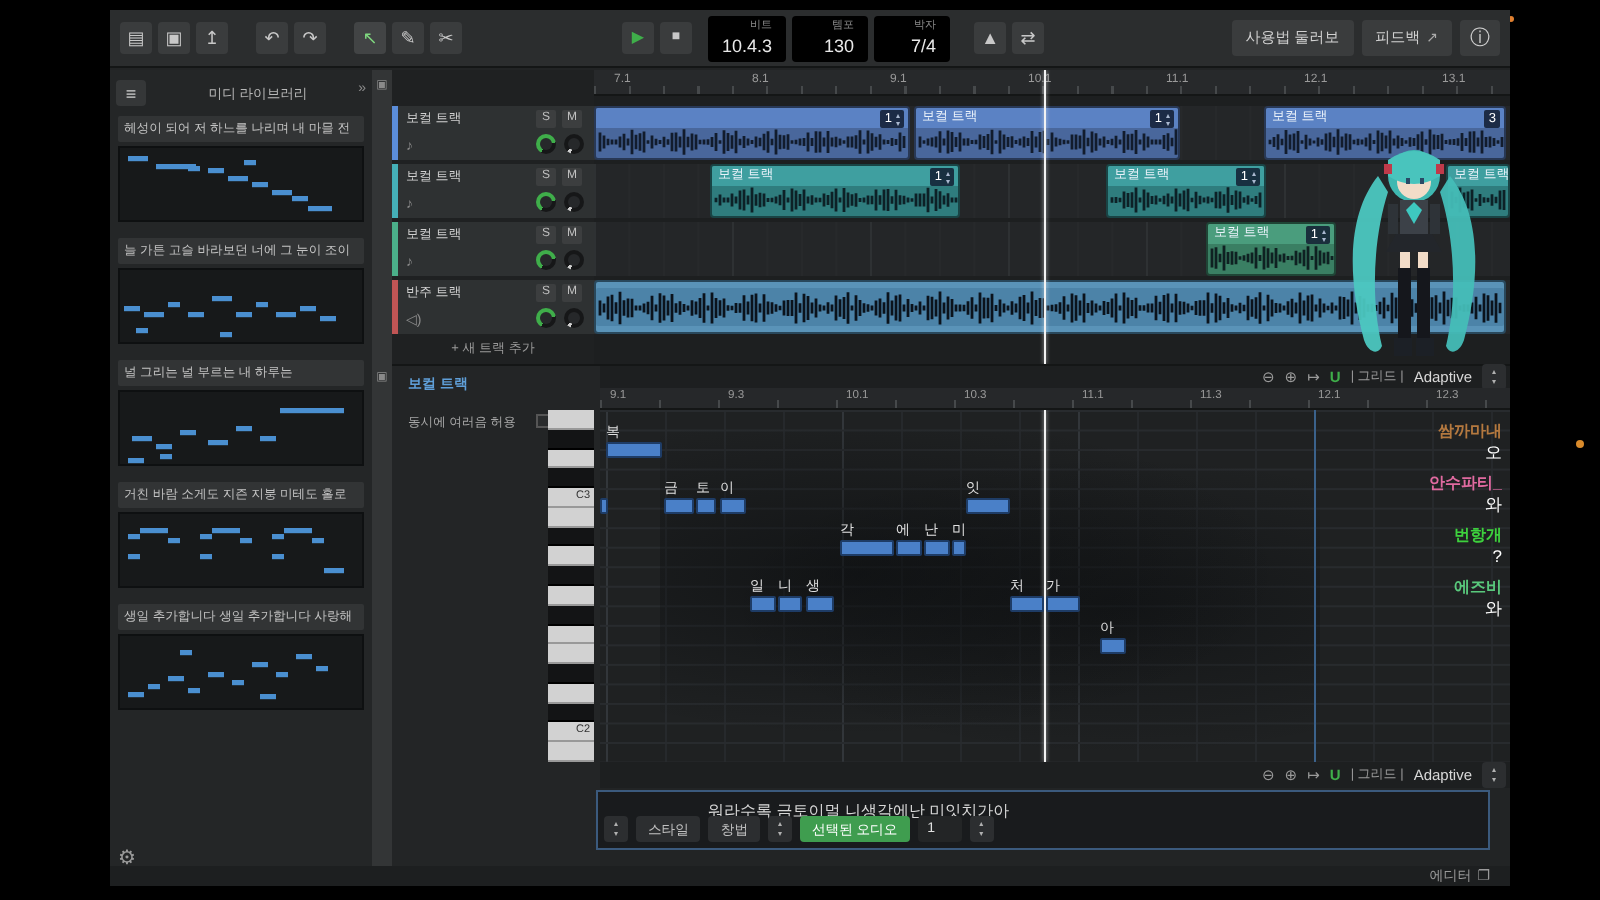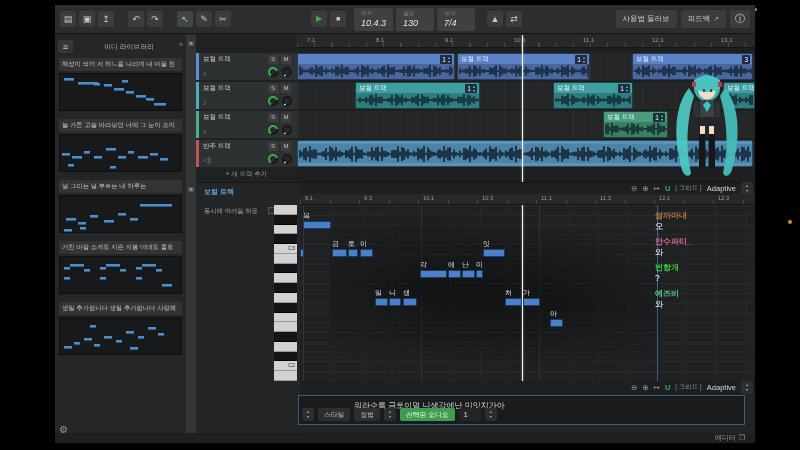--- a/index.html
+++ b/index.html
@@ -12,26 +12,26 @@
   .toolbar { position:absolute; left:0; top:0; width:100%; height:29px; background:#2b2d2e;
              border-bottom:1px solid #141616; display:flex; align-items:center; padding:0 5px; }
   .tgroup { display:flex; gap:3px; margin-right:14px; }
   .tbtn { width:16px; height:16px; background:#3a3c3d; border:0; border-radius:2px; color:#c8c8c8;
           font-size:9px; line-height:16px; text-align:center; padding:0; font-family:inherit; }
   .tbtn.active { color:#7fd87f; background:#424445; }
   .tbtn.play { color:#3fae4a; font-size:8px; }
   .tbtn.stop { color:#c8c8c8; font-size:7px; }
   .transport { margin-left:66px; margin-right:8px; }
   #tb-fields { display:flex; gap:3px; margin-right:12px; }
-  .tb-field { background:#404040; border-radius:2px; min-width:38px; height:23px; padding:1px 7px; text-align:left;font-style:italic; }
+  .tb-field { background:#000000; border-radius:2px; min-width:38px; height:23px; padding:1px 7px; text-align:right; }
   .tb-field .l { font-size:5.5px; color:#8a8a8a; line-height:8px; }
   .tb-field .v { font-size:9px; color:#e8e8e8; line-height:13px; }
   .tb-right { margin-left:auto; display:flex; gap:4px; align-items:center; }
   .tlink { background:#3a3c3d; border:0; border-radius:2px; height:18px; padding:0 7px; color:#d0d0d0;
-           font-size:7.5px; font-family:Liberation Sans, sans-serif; display:flex; align-items:center; gap:3px; }
+           font-size:7.5px; font-family:Liberation Serif, serif; display:flex; align-items:center; gap:3px; }
   .tlink .ext { font-size:7px; color:#aaa; }
   .tlink.info { font-size:10px; padding:0 5px; }
 
   
   .library { position:absolute; left:0; top:30px; width:131px; bottom:0; background:#242627; }
   .hamburger { position:absolute; left:3px; top:5px; width:15px; height:13px; background:#353738; color:#cfcfcf;
                font-size:9px; line-height:12px; border:0; border-radius:2px; padding:0; font-family:inherit; }
   .lib-header { position:absolute; top:7px; left:20px; right:3px; font-size:6.8px; color:#b8b8b8; text-align:center; }
   .lib-corner { position:absolute; right:0; top:-1px; color:#8a8a8a; font-size:7px; }
   #lib-items { position:absolute; top:23px; left:0; right:0; }
@@ -103,21 +103,21 @@
   .vt.mode { color:#d8d8d8; }
   .pr-ruler { position:absolute; top:11px; left:0; right:0; height:11px; background-color:#26282a;
               background-image:repeating-linear-gradient(90deg,#46494b 0 1px,transparent 1px 29.5px);
               background-size:100% 4px; background-position:left bottom; background-repeat:no-repeat;
               border-bottom:1px solid #141616; }
   .pr-ruler span { position:absolute; top:1px; font-size:5.8px; color:#9a9a9a; }
   .pr-grid { position:absolute; top:22px; left:0; right:0; height:176px; background-color:#1f2122;
              background-image:linear-gradient(#282b2e 1px,transparent 1px),
                               linear-gradient(90deg,#32363a 1px,transparent 1px),
                               linear-gradient(90deg,#26292c 1px,transparent 1px);
-             background-size:100% 9.78px,118px 100%,29.5px 100%; background-position:0 0,3px 0,3px 0; overflow:hidden; }
+             background-size:100% 9.78px,118px 100%,29.5px 100%; background-position:0 0,3px 0,3px 0; overflow:hidden;text-align:right; }
   .ghost { position:absolute; left:30px; top:10px; width:330px; height:160px; pointer-events:none;
            background:radial-gradient(ellipse at 30% 45%,rgba(8,10,12,.55),transparent 65%),
                       radial-gradient(ellipse at 70% 55%,rgba(8,10,12,.45),transparent 60%); }
   .note { position:absolute; height:8px; background:#4a80c8; border:1px solid #1e3c66; border-radius:1px; }
   .note-lyric { position:absolute; font-size:7px; color:#e0e0e0; white-space:nowrap; }
   .pr-marker { position:absolute; top:0; bottom:0; width:1px; background:#3d6a9a; opacity:.85; }
   .chat { position:absolute; left:355px; top:6px; width:96px; }
   .chat .cname { font-size:8px; font-weight:bold; line-height:10px; }
   .chat .cmsg { font-size:8.5px; color:#fff; line-height:10px; margin-bottom:6px; }
 

